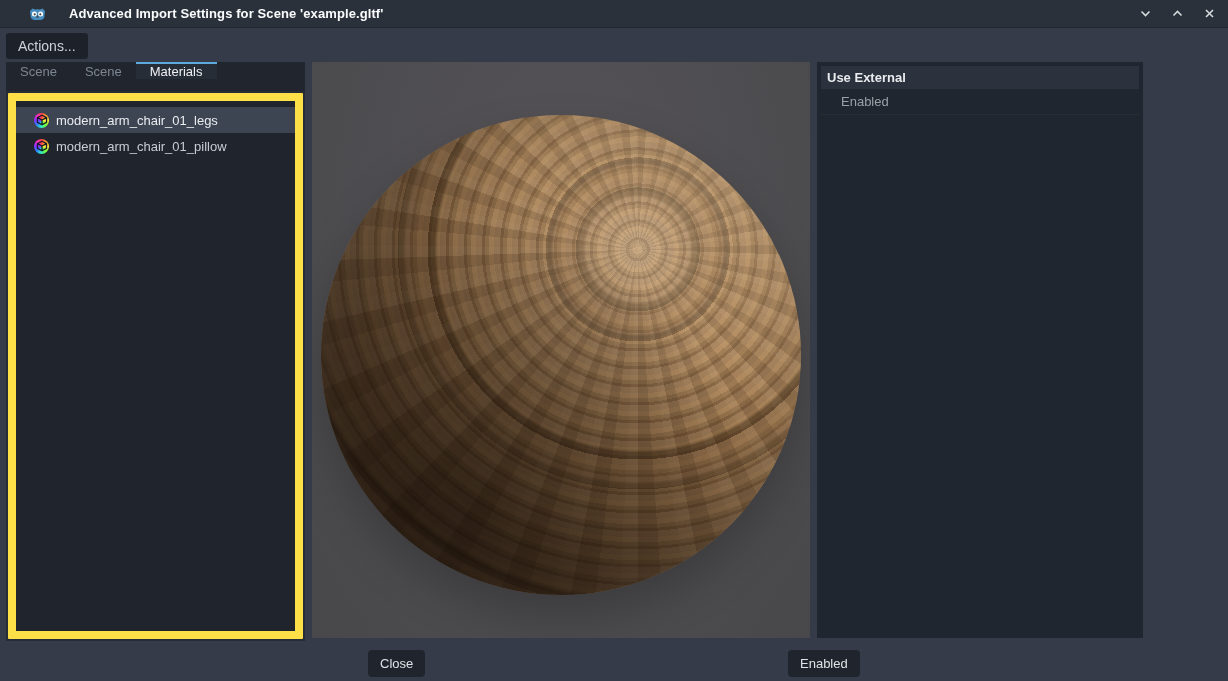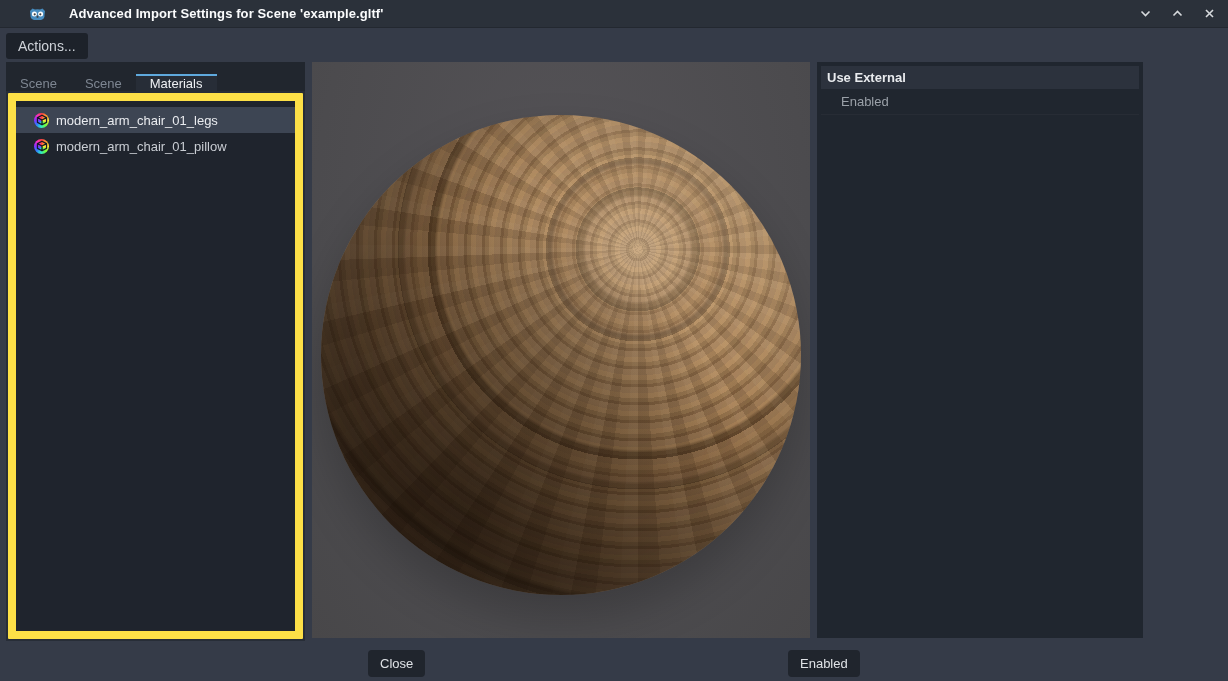--- a/index.html
+++ b/index.html
@@ -29,21 +29,21 @@
   .actions-btn {
     position:absolute; left:6px; top:33px; height:26px;
     background:#1d222a; border:none; border-radius:3px;
     color:#ced2d8; font-family:inherit; font-size:14px;
     padding:0 12px; cursor:pointer;
   }
 
   
   .tabbar {
     position:absolute; left:6px; top:62px; width:299px; height:29px;
-    background:#21262e; display:flex; align-items:flex-end;
+    background:#21262e; display:flex; align-items:flex-start;
   }
   .tab {
     padding:0 14px; display:flex; align-items:center; justify-content:center;
     color:#7e8692; cursor:pointer; border-top:2px solid transparent;
   }
   .tab.active {
     background:#272d37; color:#eef0f3; border-top:2px solid #5fa9dd;
   }
 
   

